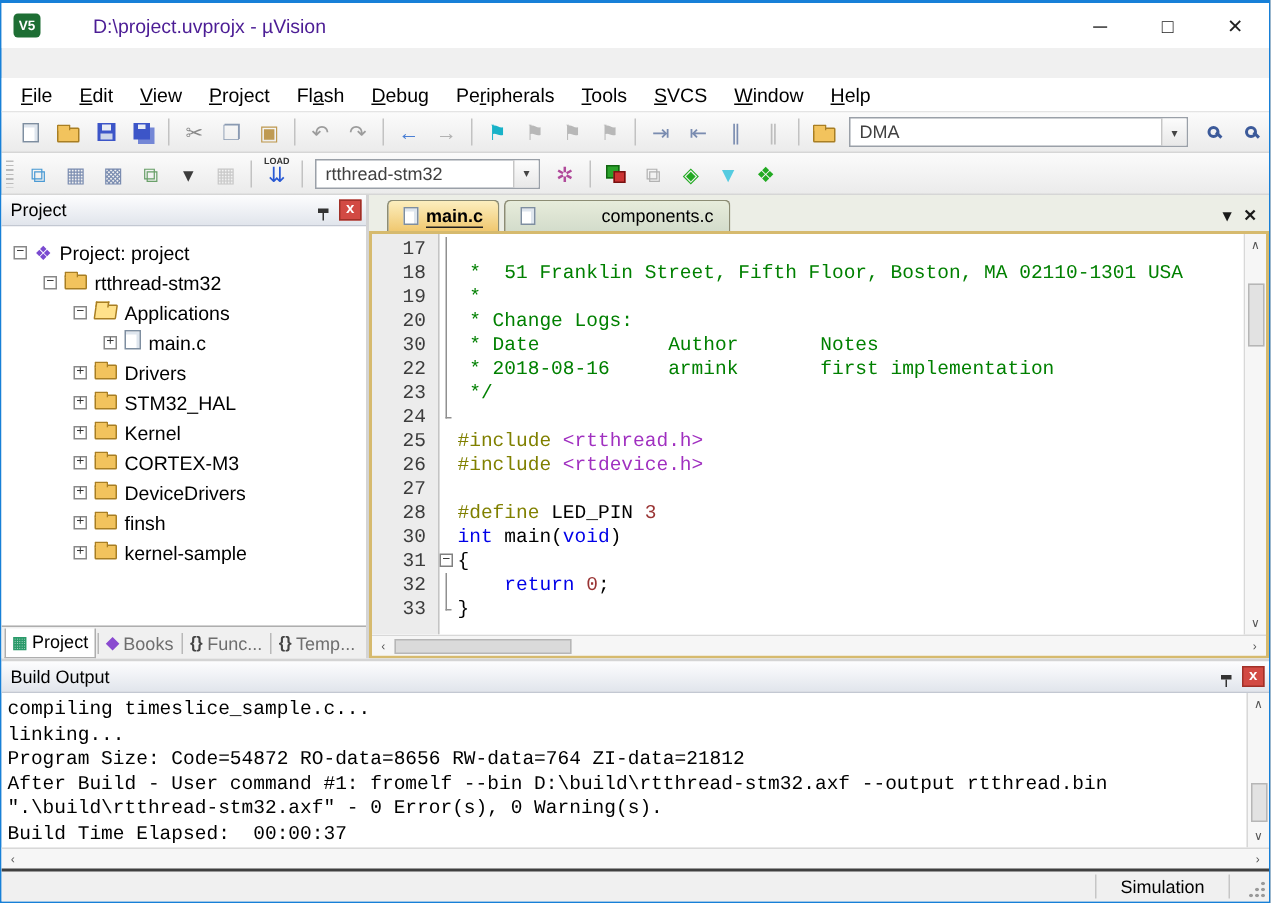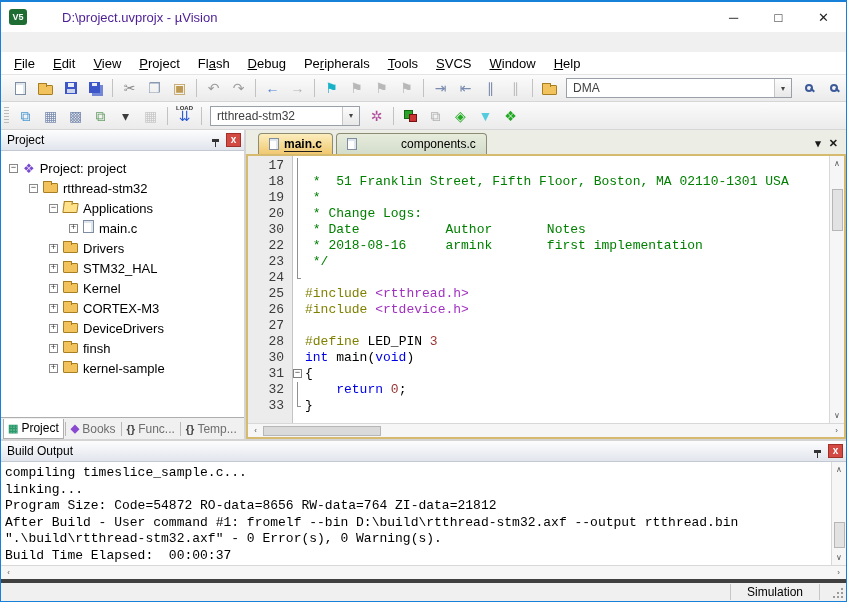--- a/index.html
+++ b/index.html
@@ -136,21 +136,21 @@
   .hthumb { height:10px; background:#dadada; border:1px solid #b6b6b6; }
 
   
   .build { height:140px; flex:0 0 auto; display:flex; flex-direction:column; background:#fff;
            border-top:2px solid #d4d4d4; }
   .build-body { flex:1; display:flex; min-height:0; }
   .build-lines { flex:1; font-family:"Liberation Mono",monospace; font-size:13px; line-height:16.5px;
                  padding:3px 4px; white-space:pre; overflow:hidden; color:#000; }
 
   
-  .statusbar { height:22px; flex:0 0 auto; background:#f0f0f0; border-top:4px solid #404040;
+  .statusbar { height:22px; flex:0 0 auto; background:#f0f0f0; border-top:2px solid #404040;
                display:flex; align-items:center; font-size:12px; color:#000; }
   .sb-fill { flex:1; }
   .sb-sep { width:1px; height:16px; background:#c6c6c6; }
   .sb-sim { width:88px; text-align:center; }
   .sb-grip { width:26px; height:100%; position:relative; }
   .sb-grip::after { content:""; position:absolute; right:2px; bottom:2px; width:12px; height:12px;
       background:
         radial-gradient(circle at 10px 2px, #9a9a9a 1px, transparent 1.4px),
         radial-gradient(circle at 10px 6px, #9a9a9a 1px, transparent 1.4px),
         radial-gradient(circle at 6px 6px,  #9a9a9a 1px, transparent 1.4px),

